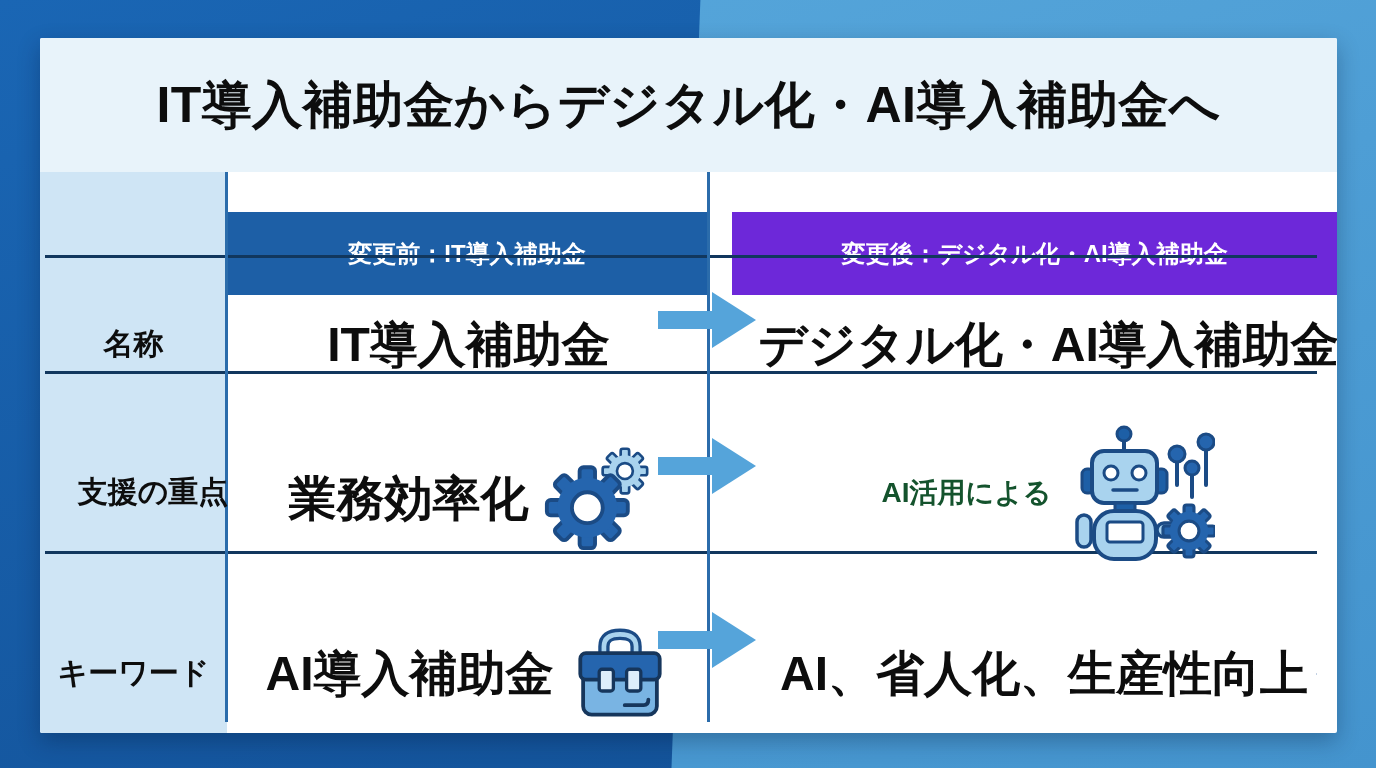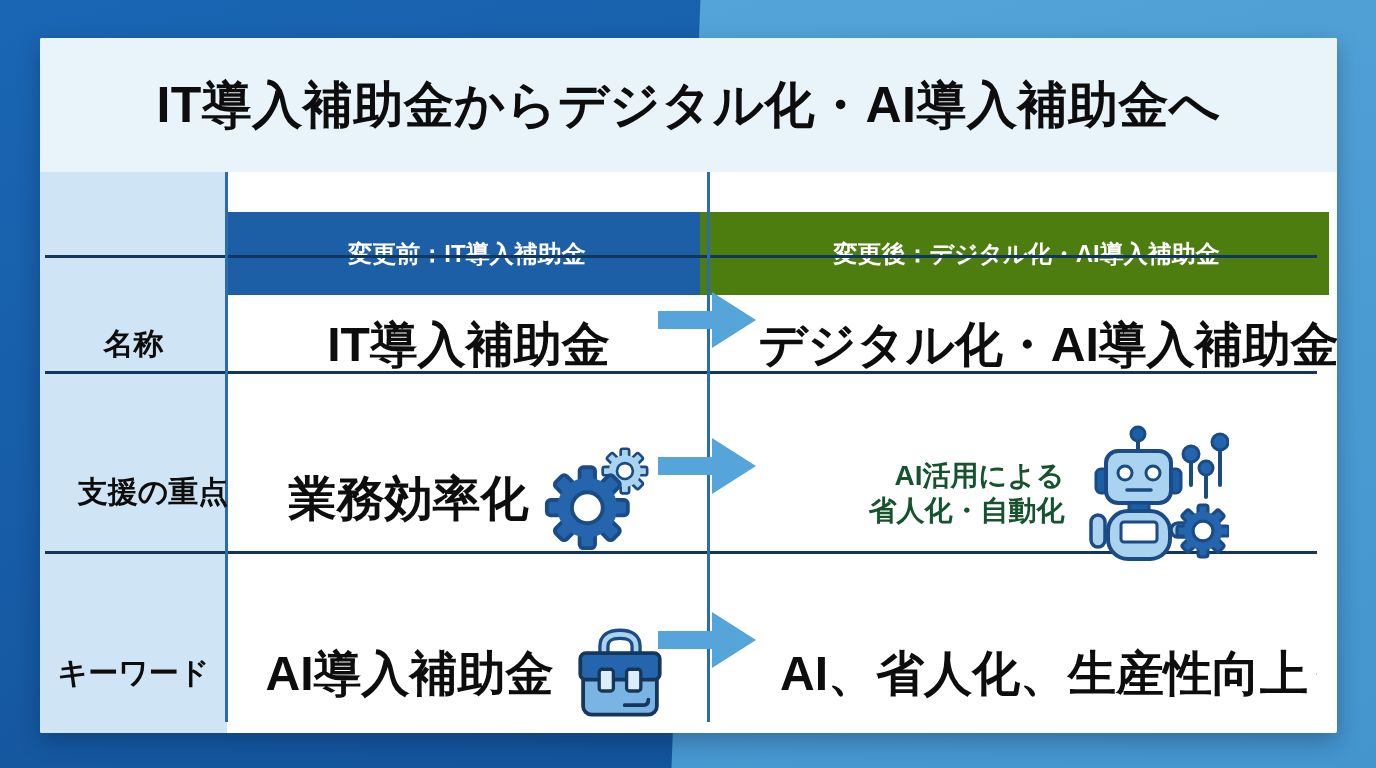--- a/index.html
+++ b/index.html
@@ -20,21 +20,21 @@
   }
   .title-band{
     position:absolute;left:0;top:0;width:100%;height:134px;background:#e8f3fa;
     display:flex;align-items:center;justify-content:center;
   }
   .title{font-size:50px;font-weight:900;color:#0d0d0d;letter-spacing:.5px;white-space:nowrap;}
   .label-col{position:absolute;left:0;top:134px;width:187px;height:561px;background:#cfe5f5;}
   .hdr{position:absolute;top:134px;height:83px;display:flex;align-items:center;justify-content:center;
        color:#fff;font-size:24px;font-weight:bold;white-space:nowrap;margin-top:40px;}
   .hdr-before{left:187px;width:480px;background:#1d5fa6;}
-  .hdr-after{left:660px;width:605px;background:#4d7c0f;padding-left:24px;}
+  .hdr-after{left:692px;width:605px;background:#6d28d9;}
   .hline{position:absolute;left:5px;width:1272px;height:3px;background:#11375e;}
   .vline{position:absolute;top:134px;height:550px;width:3px;background:#2b6cab;}
   .cell{position:absolute;display:flex;align-items:center;justify-content:center;margin-top:30px;}
   .lbl{font-size:30px;font-weight:bold;color:#0d0d0d;white-space:nowrap;}
   .val{font-size:48px;font-weight:bold;color:#0d0d0d;white-space:nowrap;}
   .val2{font-size:28px;font-weight:bold;color:#14532d;text-align:right;line-height:1.25;white-space:nowrap;}
   .icon-gap{display:flex;align-items:center;justify-content:center;gap:14px;}
   .arrow{position:absolute;width:100px;height:64px;}
 </style>
 </head>
@@ -114,21 +114,20 @@
       </g>
     </svg>
   </div>
   <svg class="arrow" style="left:618px;top:396px" viewBox="0 0 100 64">
     <rect x="0" y="23" width="54" height="18" fill="#55a4da"></rect>
     <polygon points="54,4 98,32 54,60" fill="#55a4da"></polygon>
   </svg>
   <div class="cell icon-gap" style="left:740px;top:336px;width:537px;height:177px">
     <div class="val2">
       <div>AI活用による</div>
-      <div>省人化・自動化</div>
     </div>
 
     <svg width="150" height="140" viewBox="0 0 150 140">
       <g stroke="#1b4b85" stroke-width="4" fill="none" stroke-linecap="round">
         <line x1="112" y1="62" x2="112" y2="38"></line>
         <line x1="127" y1="74" x2="127" y2="52"></line>
         <line x1="141" y1="62" x2="141" y2="26"></line>
       </g>
       <circle cx="112" cy="31" r="8" fill="#2565ae" stroke="#1b4b85" stroke-width="3"></circle>
       <circle cx="127" cy="45" r="7" fill="#2565ae" stroke="#1b4b85" stroke-width="3"></circle>

